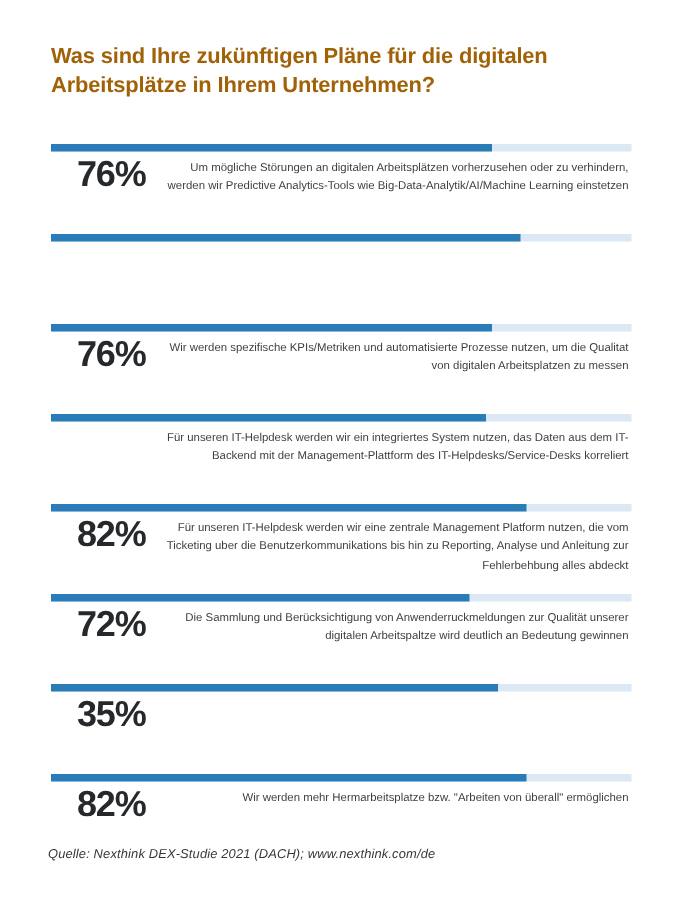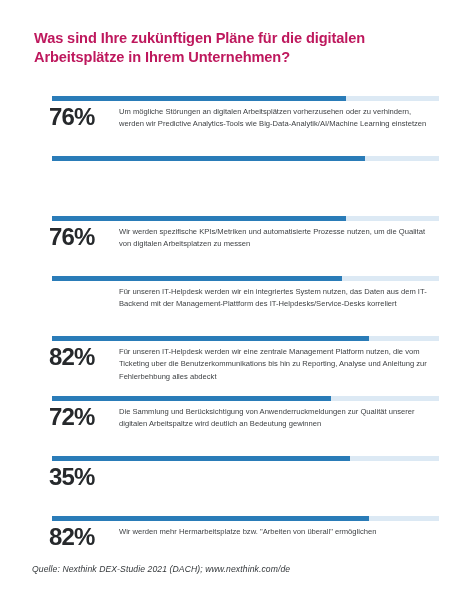--- a/index.html
+++ b/index.html
@@ -23,31 +23,32 @@
   
   .title-block {
     position: absolute;
     left: 34px;
     top: 29px;
     width: 392px;
   }
   .title-text {
     font-size: 14.6px;
     font-weight: bold;
-    color: #be185d;
+    color: #a16207;
     line-height: 1.33;
     letter-spacing: -0.1px;
   }
 
   
   .rows {
     position: absolute;
-    left: 18px;
+    left: 0;
     top: 93px;
     width: 385px;
+    text-align: right;
   }
   .stat-row {
     position: relative;
     height: 60px;
     width: 457px;
   }
 
   .bar-track {
     position: absolute;
     left: 34px;

